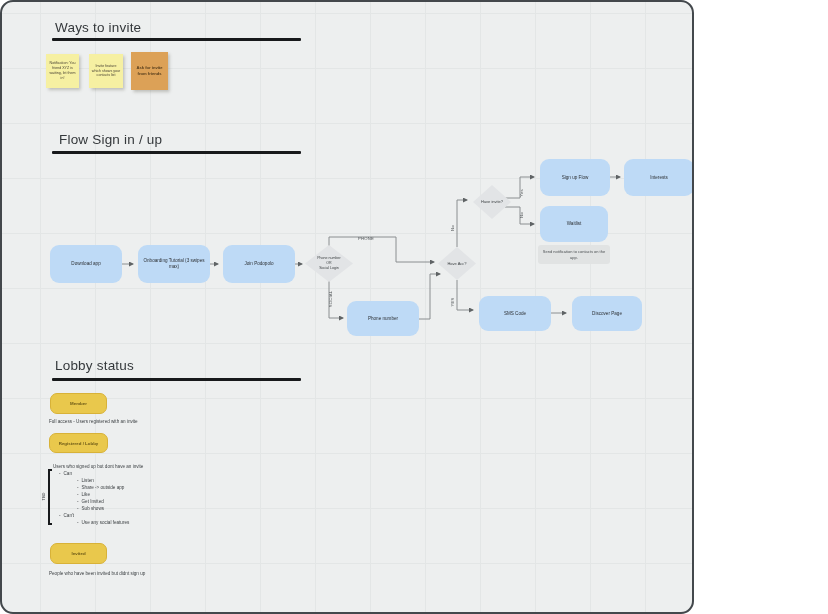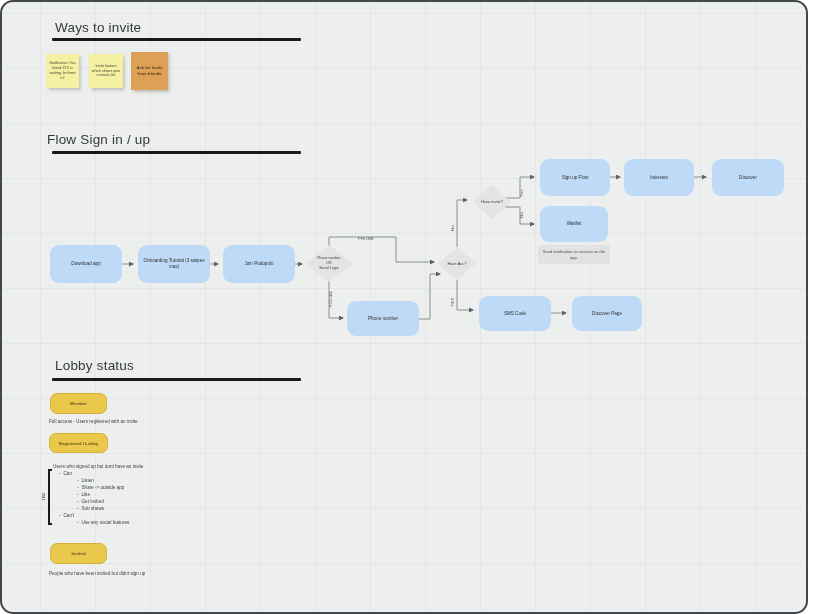--- a/index.html
+++ b/index.html
@@ -1,17 +1,17 @@
 <!DOCTYPE html>
 <html><head>
 <meta charset="utf-8">
 <style>
   html,body{margin:0;padding:0;background:#ffffff;font-family:"Liberation Sans",sans-serif;}
   .canvas{
-    position:relative;width:808px;height:614px;box-sizing:border-box;
+    position:relative;width:694px;height:614px;box-sizing:border-box;
     border:2px solid #43484c;border-radius:13px;overflow:hidden;
     background-color:#edefef;
     background-image:linear-gradient(#e3e6e6 1px,transparent 1px),
                      linear-gradient(90deg,#e3e6e6 1px,transparent 1px);
     background-size:55px 55px;background-position:38px 11px;
   }
   .section-title{position:absolute;font-size:13.5px;font-weight:500;color:#34383b;letter-spacing:.2px;}
   .rule{position:absolute;left:50px;width:249px;height:2.5px;background:#17191b;border-radius:1px;}
   .sticky{
     position:absolute;box-sizing:border-box;padding:2px;
@@ -68,21 +68,21 @@
   <div class="sticky" style="left:44px;top:52px;width:33px;height:34px;background:#f6f0a2;">
     <span>Notification: You friend XYZ is waiting, let them in!</span>
   </div>
   <div class="sticky" style="left:87px;top:52px;width:34px;height:34px;background:#f6f0a2;">
     <span>Invite feature which shows your contacts list</span>
   </div>
   <div class="sticky" style="left:129px;top:50px;width:37px;height:38px;background:#dca157;color:#543c1c;font-size:4.1px;font-weight:700;">
     <span>Ask for invite from friends</span>
   </div>
 
-  <div class="section-title" style="left:45px;top:130px;">Flow Sign in / up</div>
+  <div class="section-title" style="left:57px;top:130px;">Flow Sign in / up</div>
   <div class="rule" style="top:149px;"></div>
 
   <svg class="overlay" width="828" height="614" viewBox="0 0 828 614">
     <defs>
       <marker id="arr" markerWidth="5" markerHeight="5" refX="4" refY="2.5" orient="auto">
         <path d="M0,0 L5,2.5 L0,5 Z" style="fill:#5f6365;stroke:none;"></path>
       </marker>
     </defs>
     <g>
       <path d="M120,262 H131" marker-end="url(#arr)"></path>

